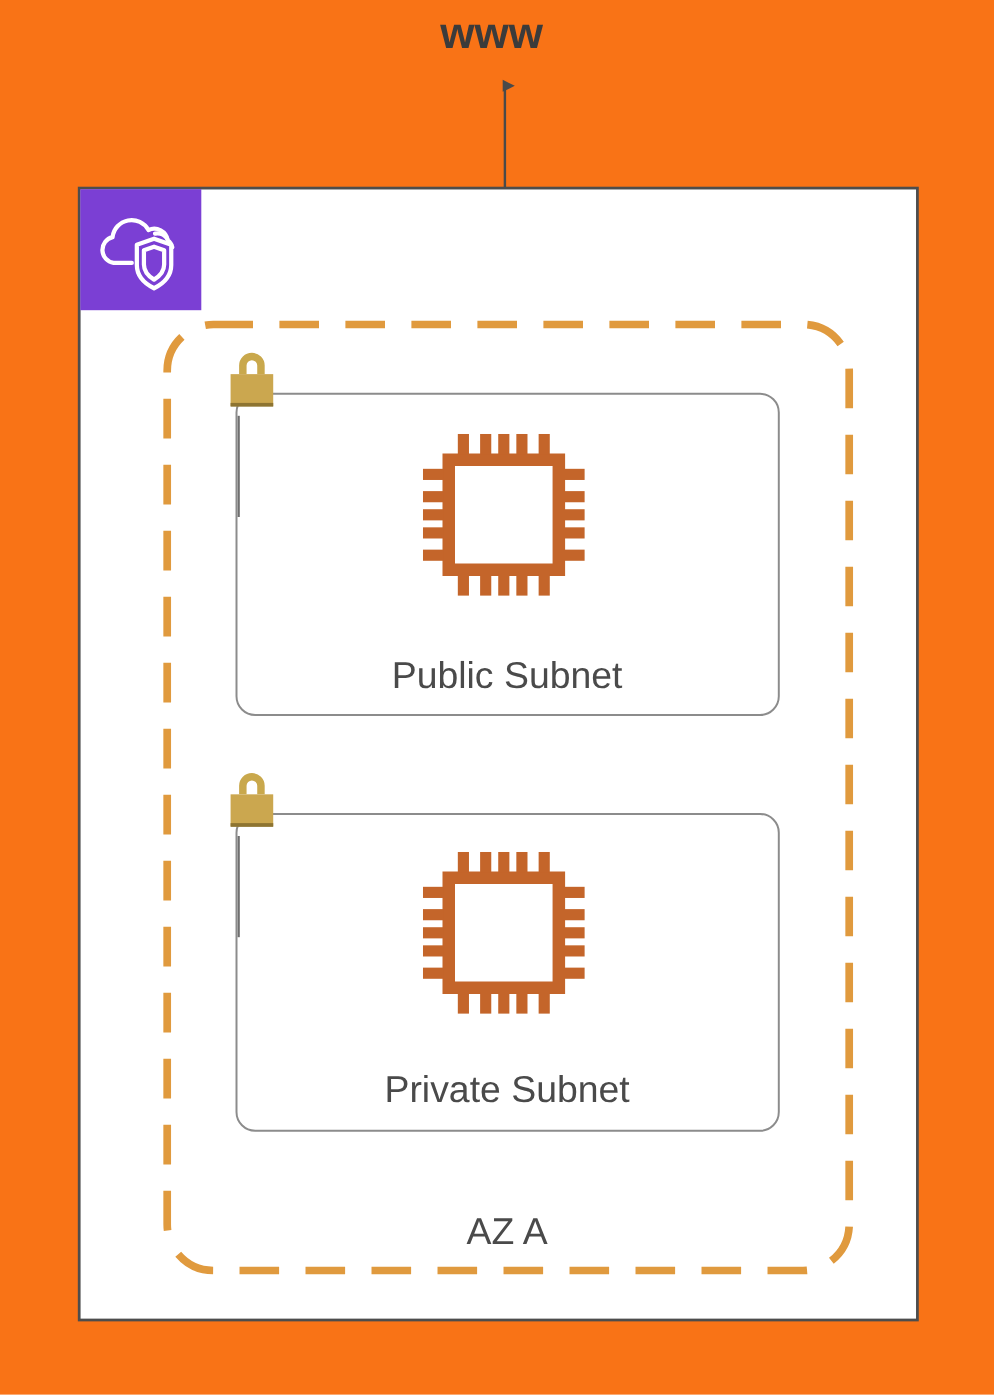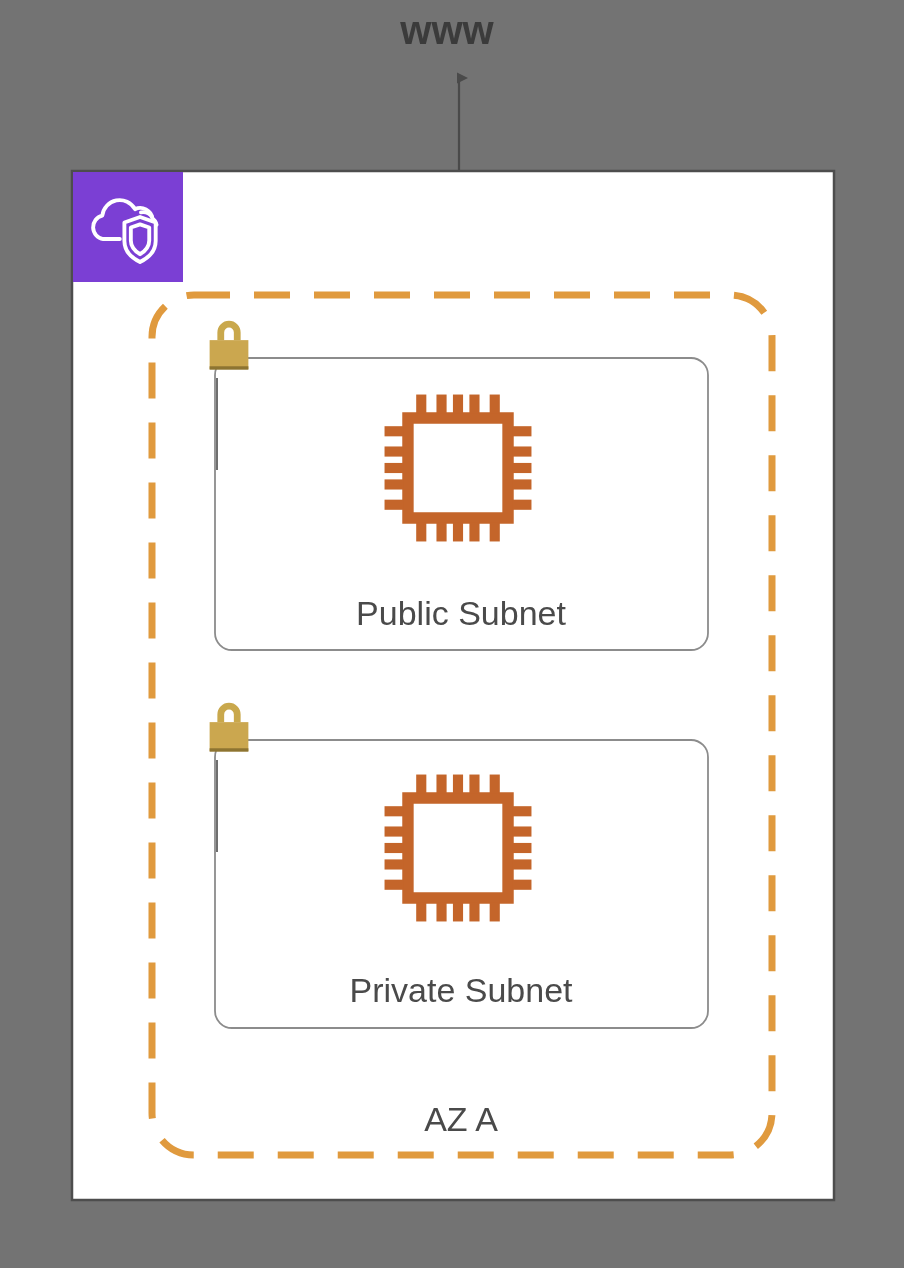--- a/index.html
+++ b/index.html
@@ -7,21 +7,21 @@
     padding: 0;
     background: #ffffff;
   }
   body {
     font-family: "Liberation Sans", sans-serif;
   }
   #canvas {
     position: relative;
     width: 904px;
     height: 1268px;
-    background: #737373;
+    background: #f97316;
     overflow: hidden;
   }
   #diagram-svg {
     position: absolute;
     top: 0;
     left: 0;
     width: 904px;
     height: 1268px;
   }
   .label-text {

